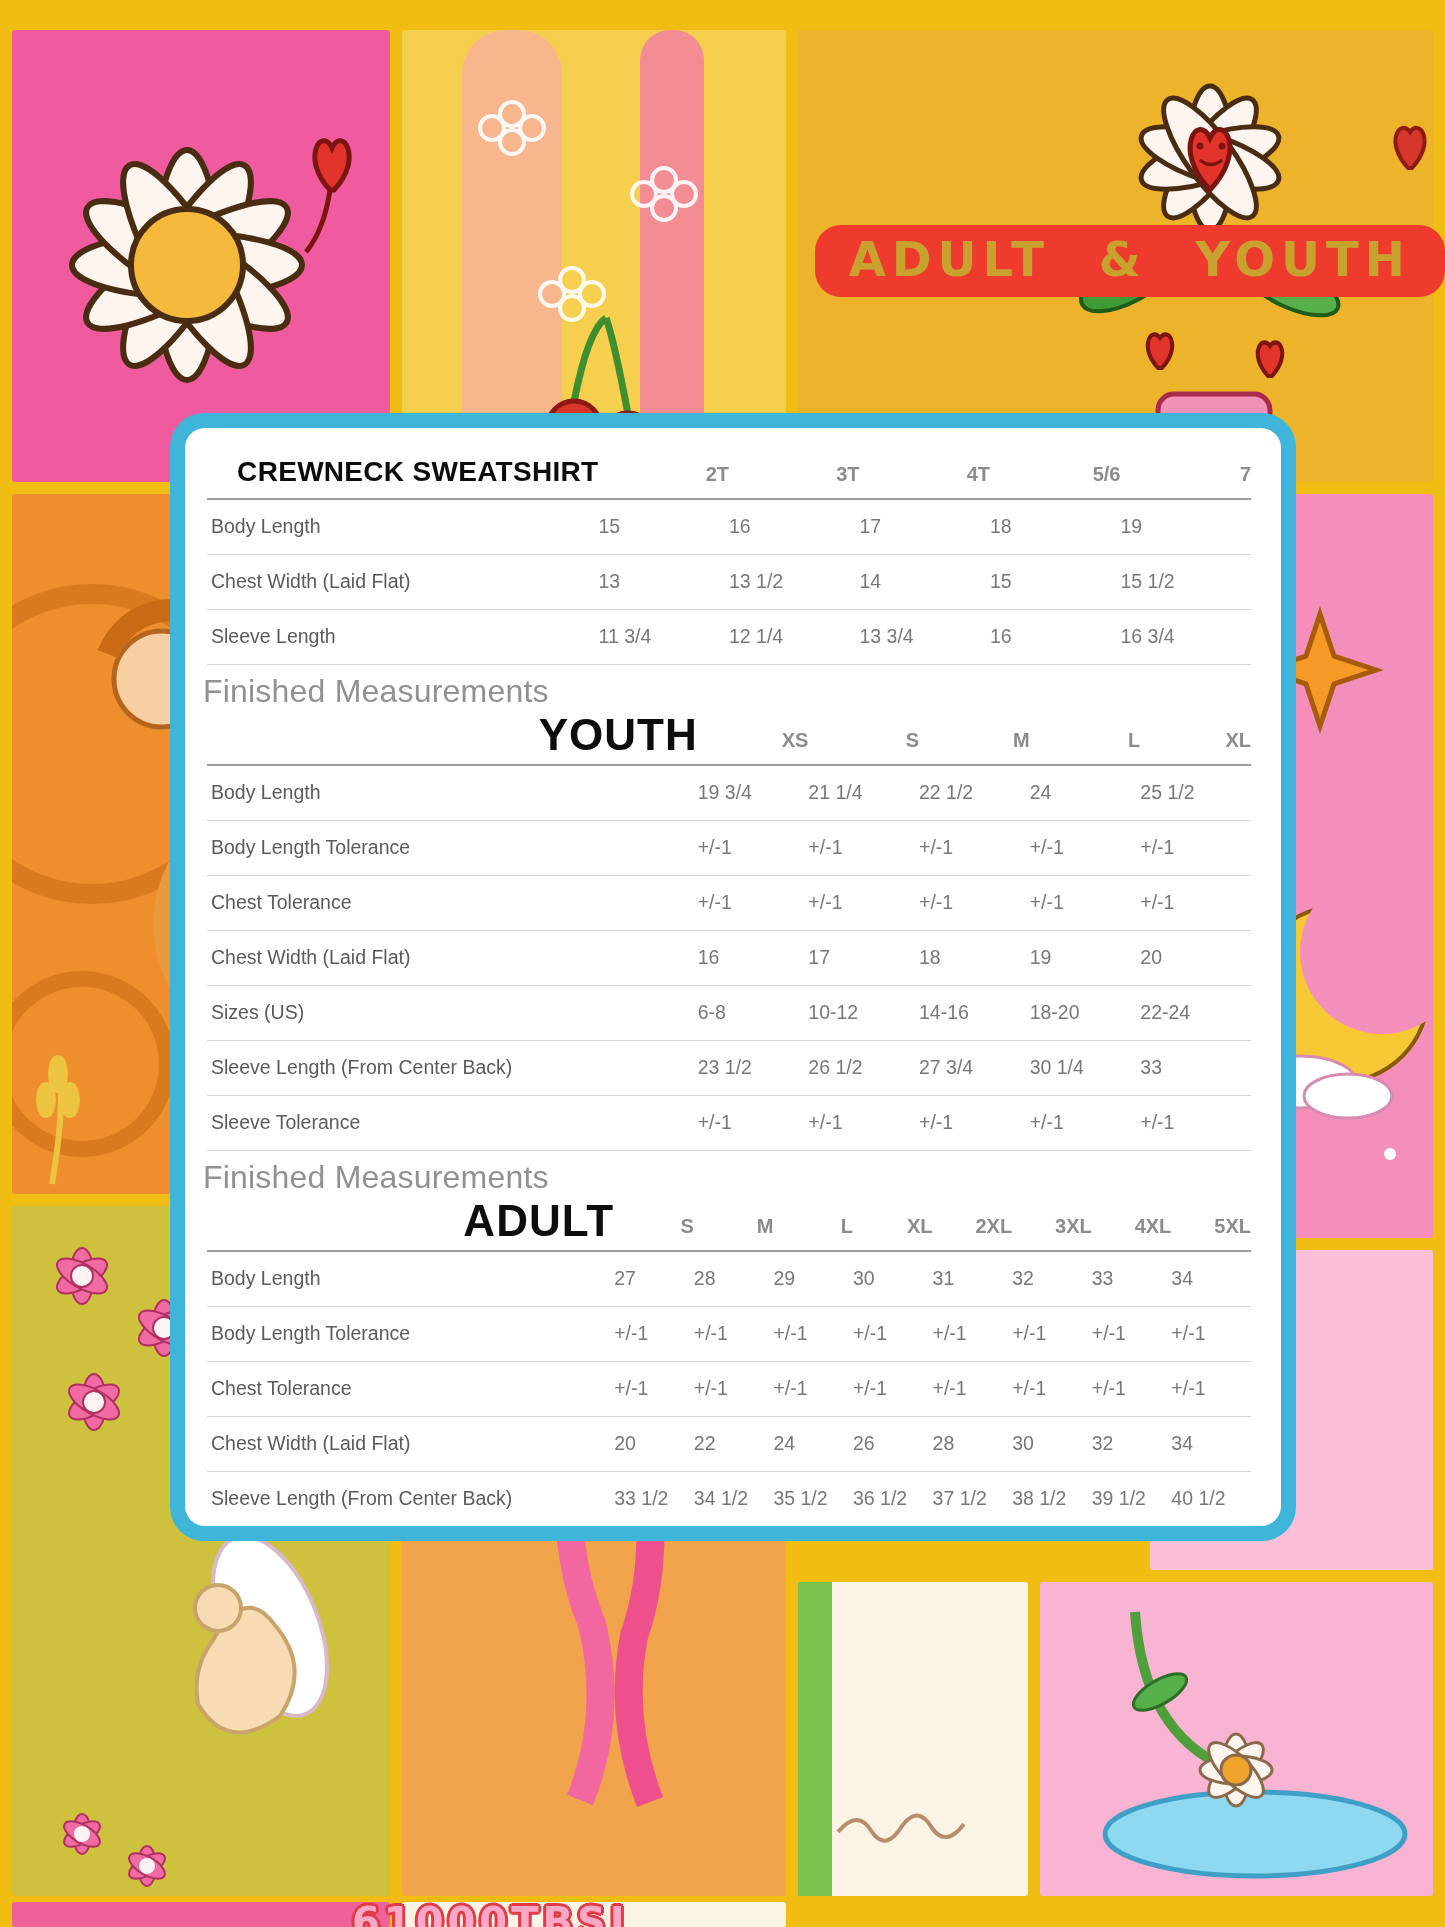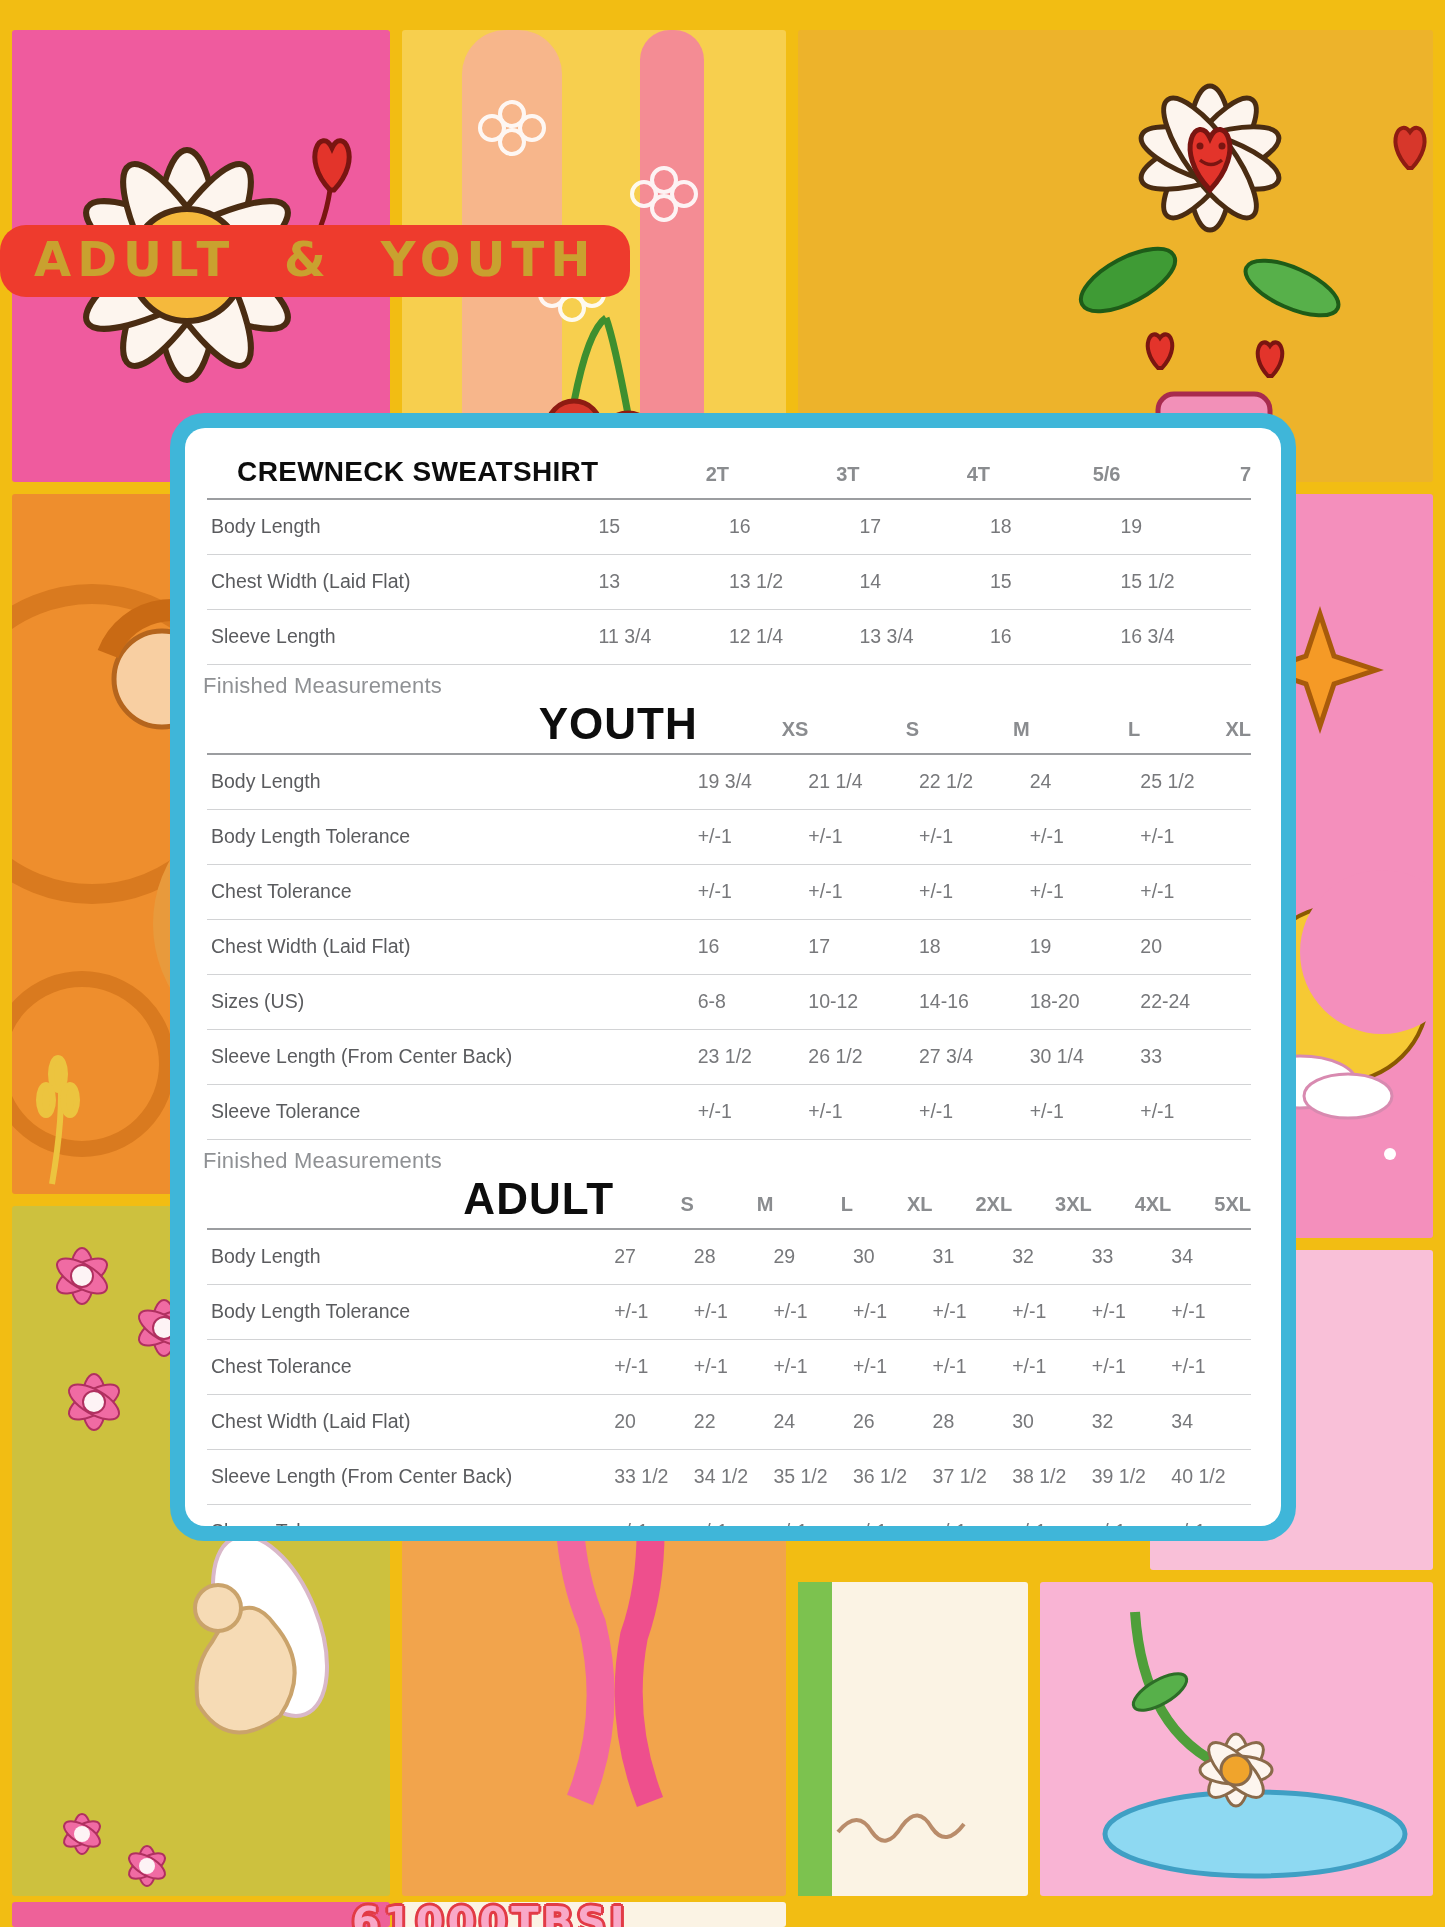--- a/index.html
+++ b/index.html
@@ -17,21 +17,21 @@
   #p-mr{left:1150px;top:494px;width:283px;height:744px;background:var(--panel_moon);}
   #p-bl{left:12px;top:1206px;width:378px;height:690px;background:var(--panel_bottom_left);}
   #p-bm{left:402px;top:1206px;width:384px;height:690px;background:var(--panel_bow);}
   #p-fr{left:1150px;top:1250px;width:283px;height:320px;background:var(--panel_flowers_right);}
   #p-pu{left:1040px;top:1582px;width:393px;height:314px;background:var(--panel_puddle);}
   #p-sg{left:798px;top:1582px;width:230px;height:314px;background:var(--panel_signature);}
   #p-ps{left:12px;top:1902px;width:378px;height:25px;background:var(--strip_pink);}
   #p-ws{left:402px;top:1902px;width:384px;height:25px;background:var(--panel_signature);}
   .deco{position:absolute;pointer-events:none;}
   
-  .title-wrap{position:absolute;left:0;right:0;text-align:left;z-index:6;line-height:1;border-radius:14px;}
+  .title-wrap{position:absolute;left:0;right:0;text-align:right;z-index:6;line-height:1;border-radius:14px;}
   #top-title{top:225px;}
   #bottom-title{top:1598px;}
   .groovy{
     display:inline-block;background:var(--title_red);color:var(--title_gold);
     font-family:"DejaVu Sans",sans-serif;font-weight:800;
     border-radius:26px;padding:10px 34px 14px;letter-spacing:6px;word-spacing:26px;
   }
   .groovy.l1{font-size:48px;}
   .groovy.l2{font-size:42px;letter-spacing:3px;word-spacing:16px;margin-top:-8px;}
   .footer-code{
@@ -54,21 +54,21 @@
   table.tbl th,table.tbl td{white-space:nowrap;text-align:left;vertical-align:bottom;}
   th.tbl-title{color:var(--title_black);vertical-align:bottom;}
   th.tbl-title.small{font-size:28px;font-weight:800;letter-spacing:.3px;padding:8px 0 10px 4px;}
   th.tbl-title.big{font-size:44px;font-weight:900;letter-spacing:1px;padding:0 0 4px 26px;font-family:"Liberation Sans",sans-serif;}
   th.col-h{font-size:20px;font-weight:bold;color:var(--header_text);padding:8px 0 12px 0;}
   table.tbl thead th{border-bottom:2px solid var(--divider_dark);text-align:right;}
   table.tbl tbody td{border-bottom:1px solid var(--divider);padding:15px 0 16px 0;font-size:19.5px;}
   td.row-label{color:var(--label_text);padding-left:4px !important;}
   td.cell{color:var(--value_text);}
   .section-label{
-    font-size:22px;color:var(--section_gray);margin:8px 0 0 -4px;letter-spacing:.2px;
+    font-size:32px;color:var(--section_gray);margin:8px 0 0 -4px;letter-spacing:.2px;
   }
 </style>
 </head>
 <body>
 
 <div class="canvas">
 
   <div class="panel" id="p-tl"></div>
   <div class="panel" id="p-tm"></div>
   <div class="panel" id="p-tr"></div>

